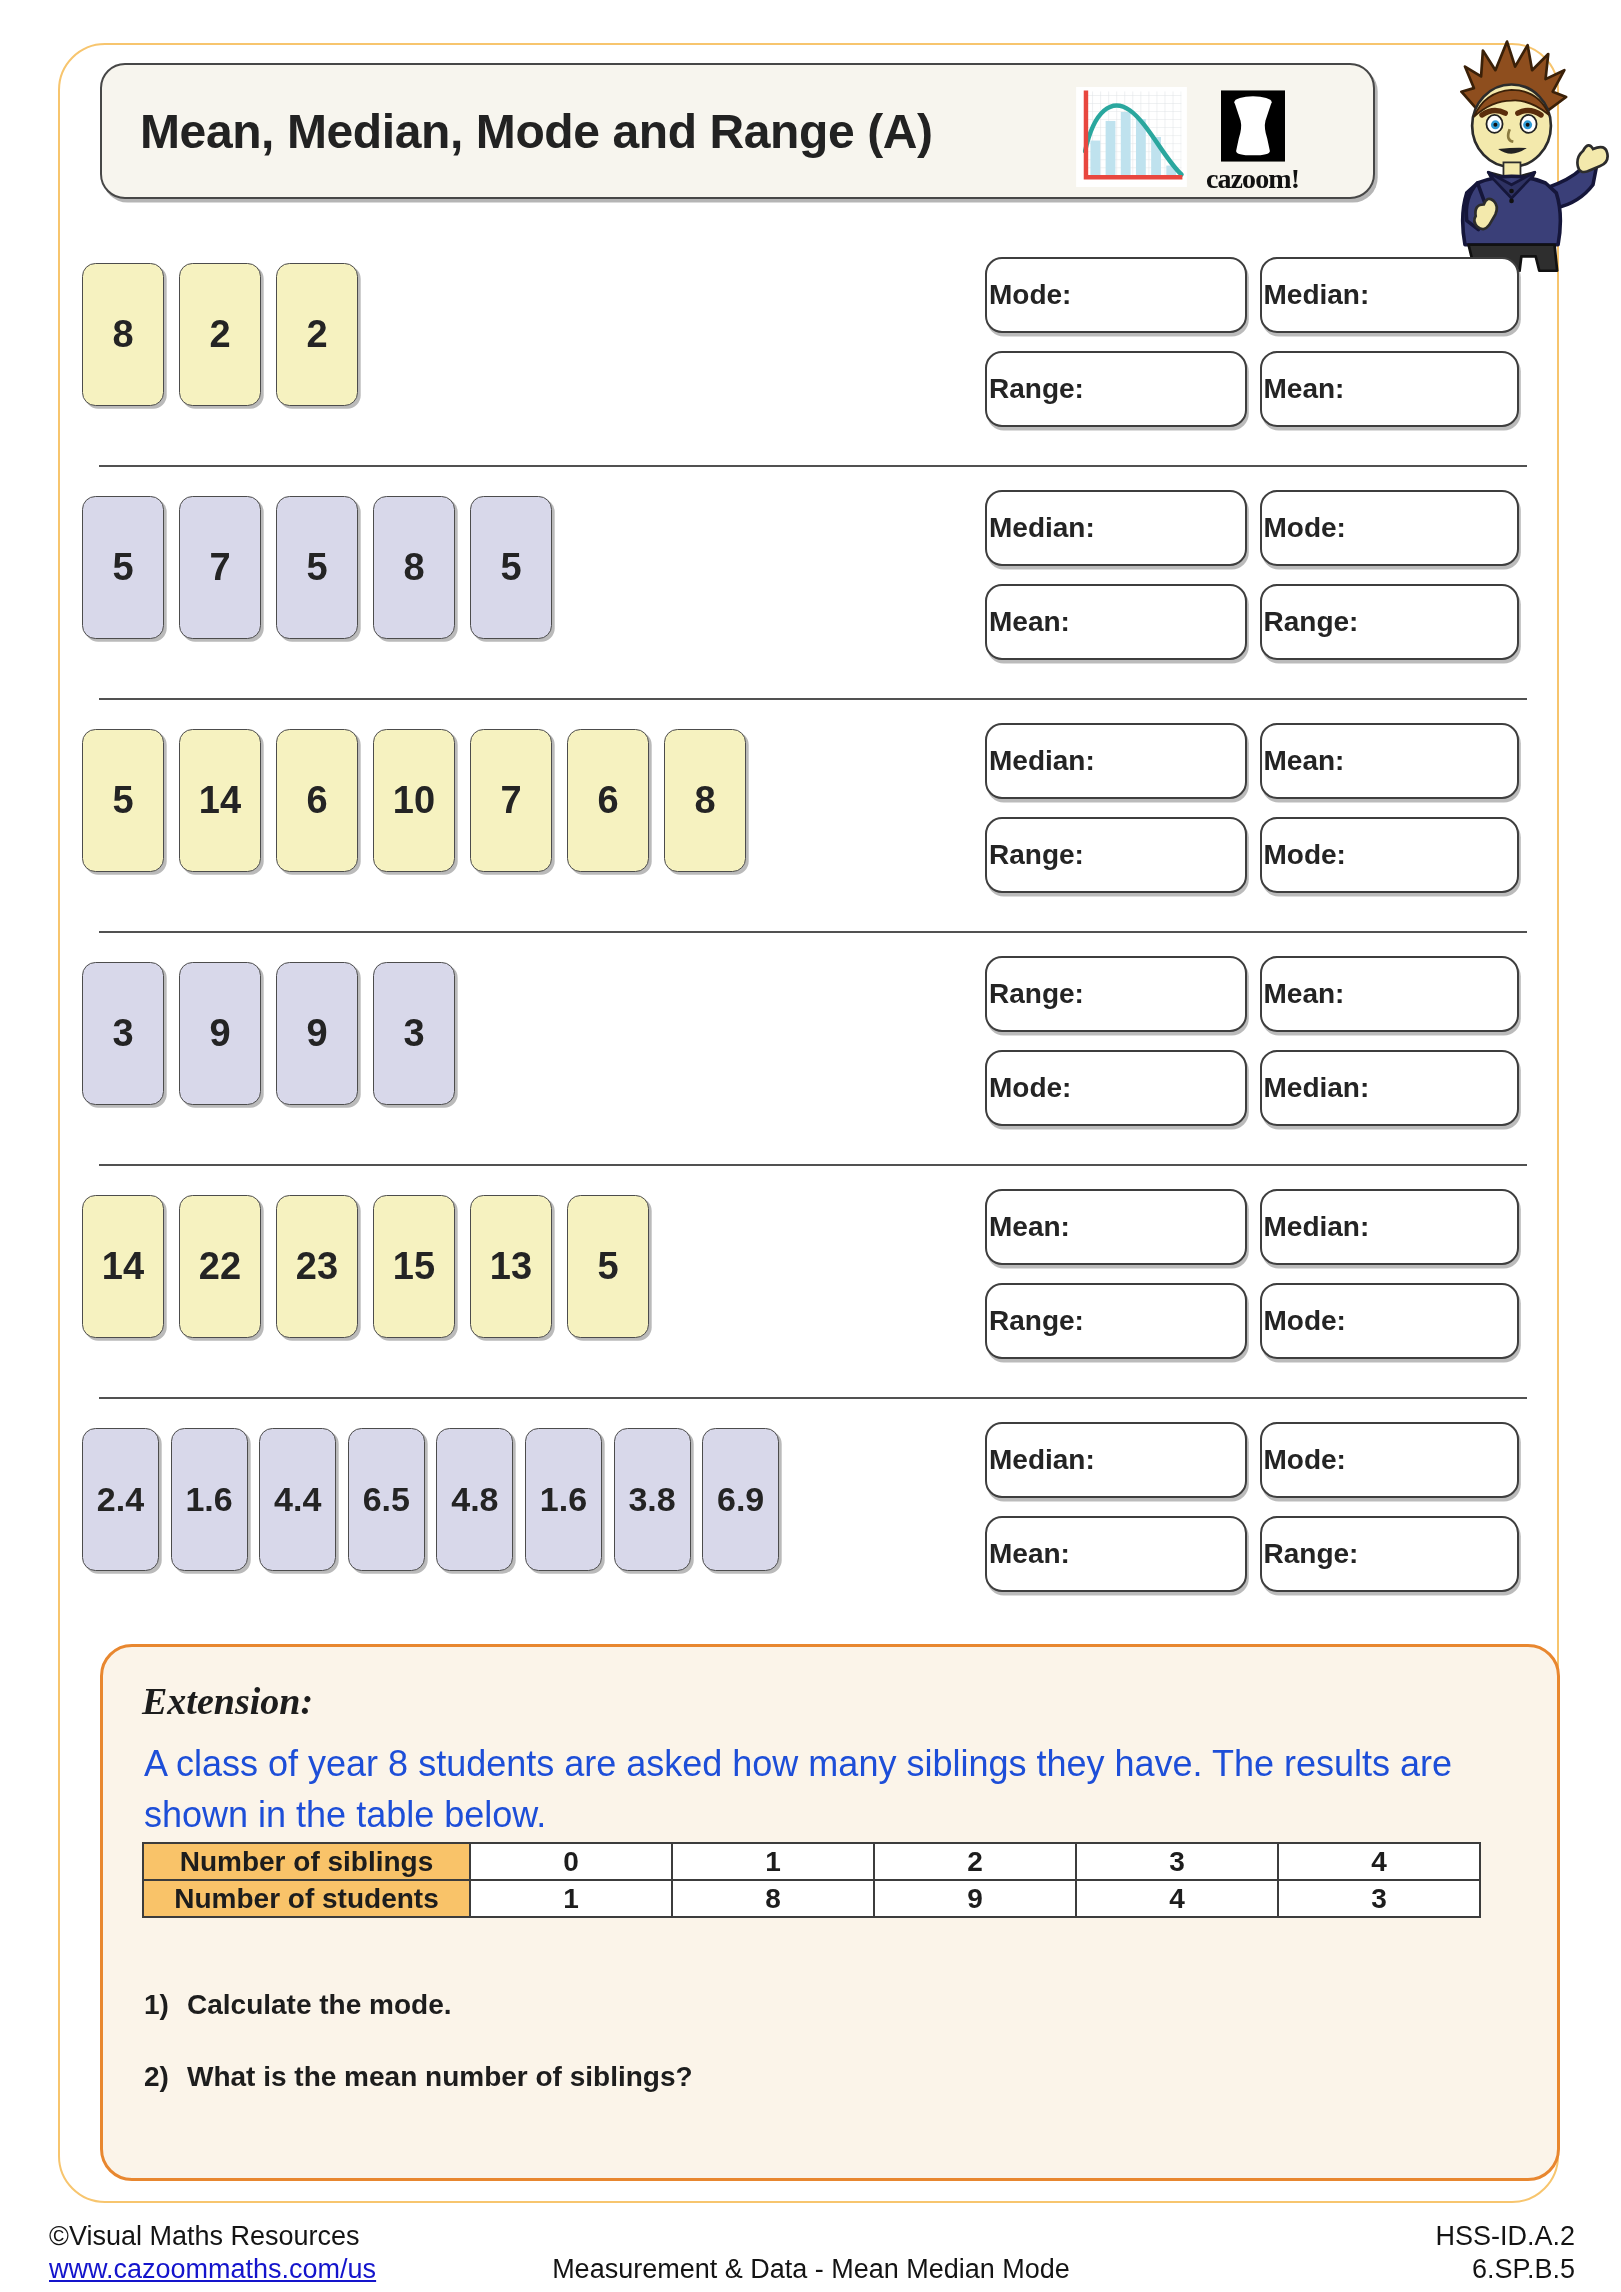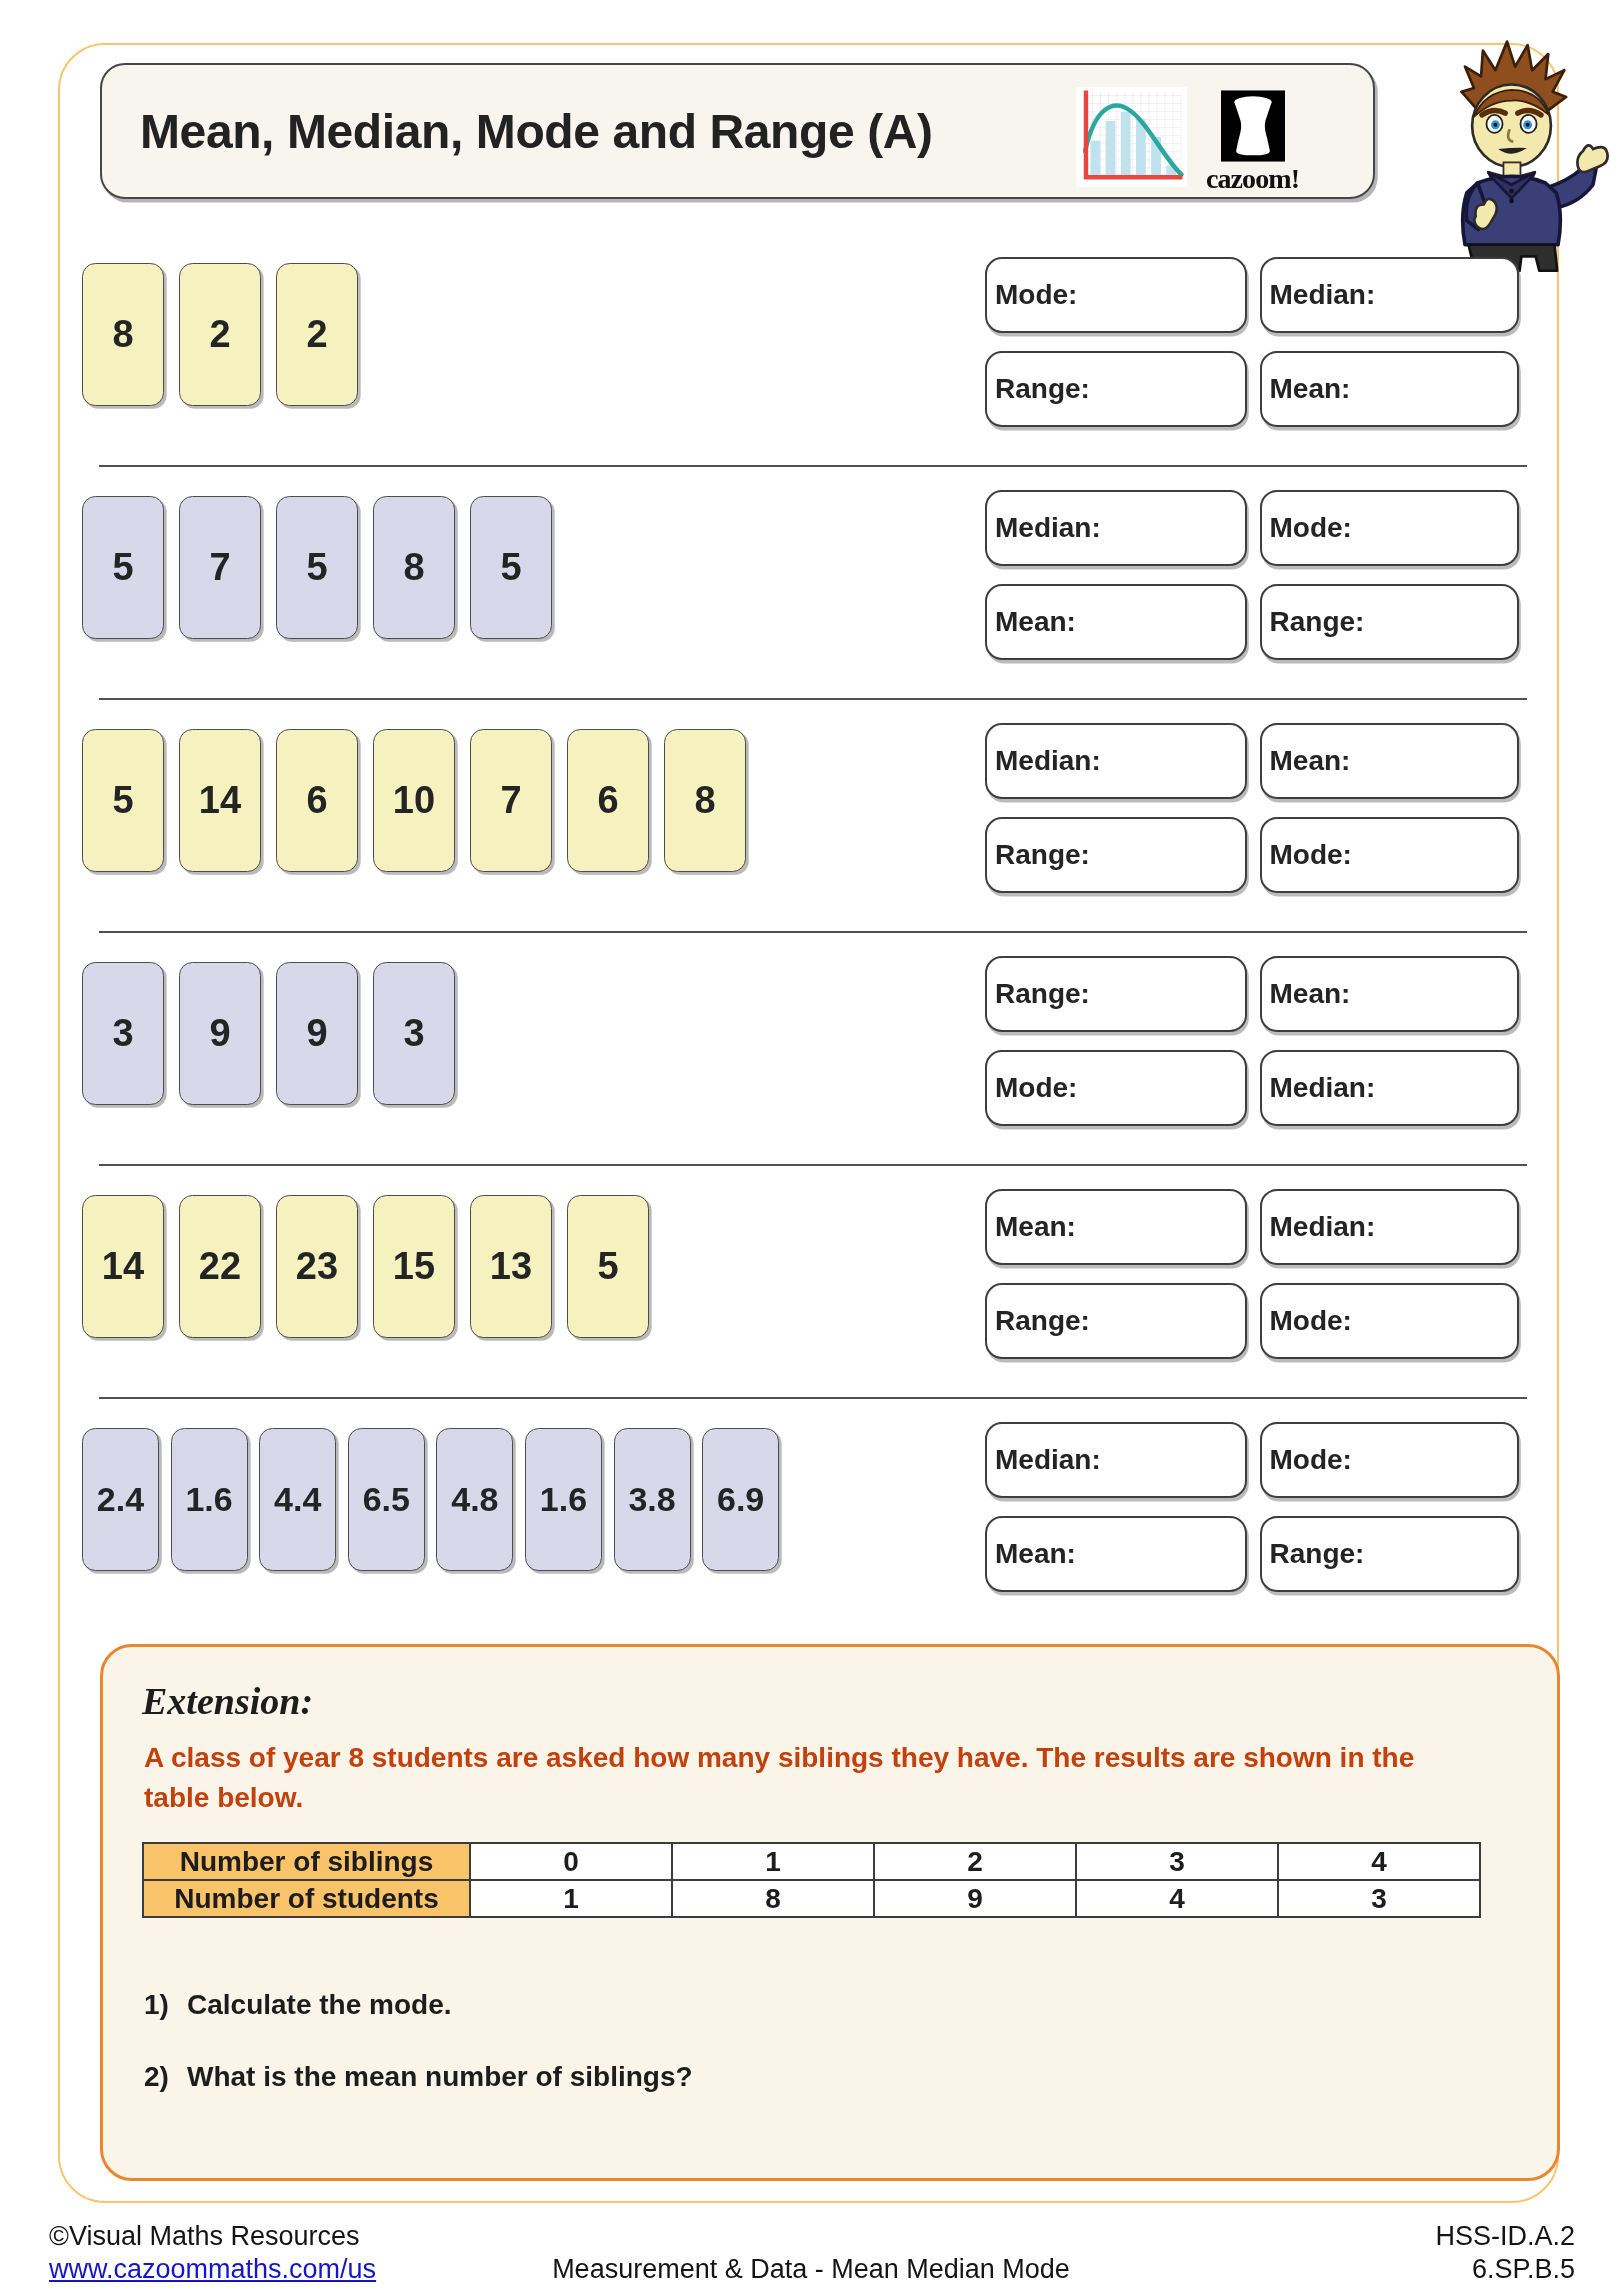--- a/index.html
+++ b/index.html
@@ -32,32 +32,32 @@
   .card { width:82px; height:143px; border:1.8px solid #4c4c4c; border-radius:13.4px;
     display:flex; align-items:center; justify-content:center;
     font-size:38px; font-weight:bold; color:#242424; box-shadow:2.7px 2.7px 0 rgba(130,130,130,.55); }
   .cards.tight { gap:11.6px; }
   .cards.tight .card { width:77px; font-size:34px; }
   .card.yellow { background:#F6F2C0; }
   .card.purple { background:#D8D8EA; }
   .answers { position:absolute; left:985px; top:24px; display:grid;
     grid-template-columns:262px 259px; grid-auto-rows:76px; column-gap:12.5px; row-gap:18px; }
   .answer-box { background:#ffffff; border:2.7px solid #3e3e3e; border-radius:17px;
-    display:flex; align-items:center; padding-left:8px;
+    display:flex; align-items:center; padding-left:2px;
     font-size:28px; font-weight:bold; color:#242424; box-shadow:1.8px 3.6px 0 rgba(120,120,120,.5); }
   .divider { position:absolute; left:99px; width:1428px; bottom:-0.9px;
     border-top:2.7px solid #515151; }
 
   
   .extension { position:absolute; left:100px; top:1644px; width:1460px; height:537px;
     background:#FBF4E9; border:3.6px solid #E8872F; border-radius:32px; z-index:3; }
   .ext-heading { position:absolute; left:39px; top:32px; font-family:"Liberation Serif", serif;
     font-style:italic; font-weight:bold; font-size:38px; color:#1d1d1d; }
   .ext-desc { position:absolute; left:41px; top:91px; width:1343px;
-    font-size:28px; font-weight:bold; color:#c2410c; line-height:1.42; }
+    font-size:36px; font-weight:normal; color:#1d4ed8; line-height:1.42; }
   .ext-table { position:absolute; left:39px; top:195px; border-collapse:collapse; }
   .ext-table th, .ext-table td { border:2.7px solid #3c3c3c; height:37px;
     font-size:28px; font-weight:bold; color:#1d1d1d; }
   .ext-table th { width:327px; background:#F9C369; text-align:center; }
   .ext-table td { width:202px; background:#ffffff; text-align:center; }
   .ext-q { position:absolute; left:41px; display:flex; font-size:28px; font-weight:bold; color:#1d1d1d; }
   .ext-q .q-num { width:43px; }
   .ext-q1 { top:342px; } .ext-q2 { top:414px; }
 
   

